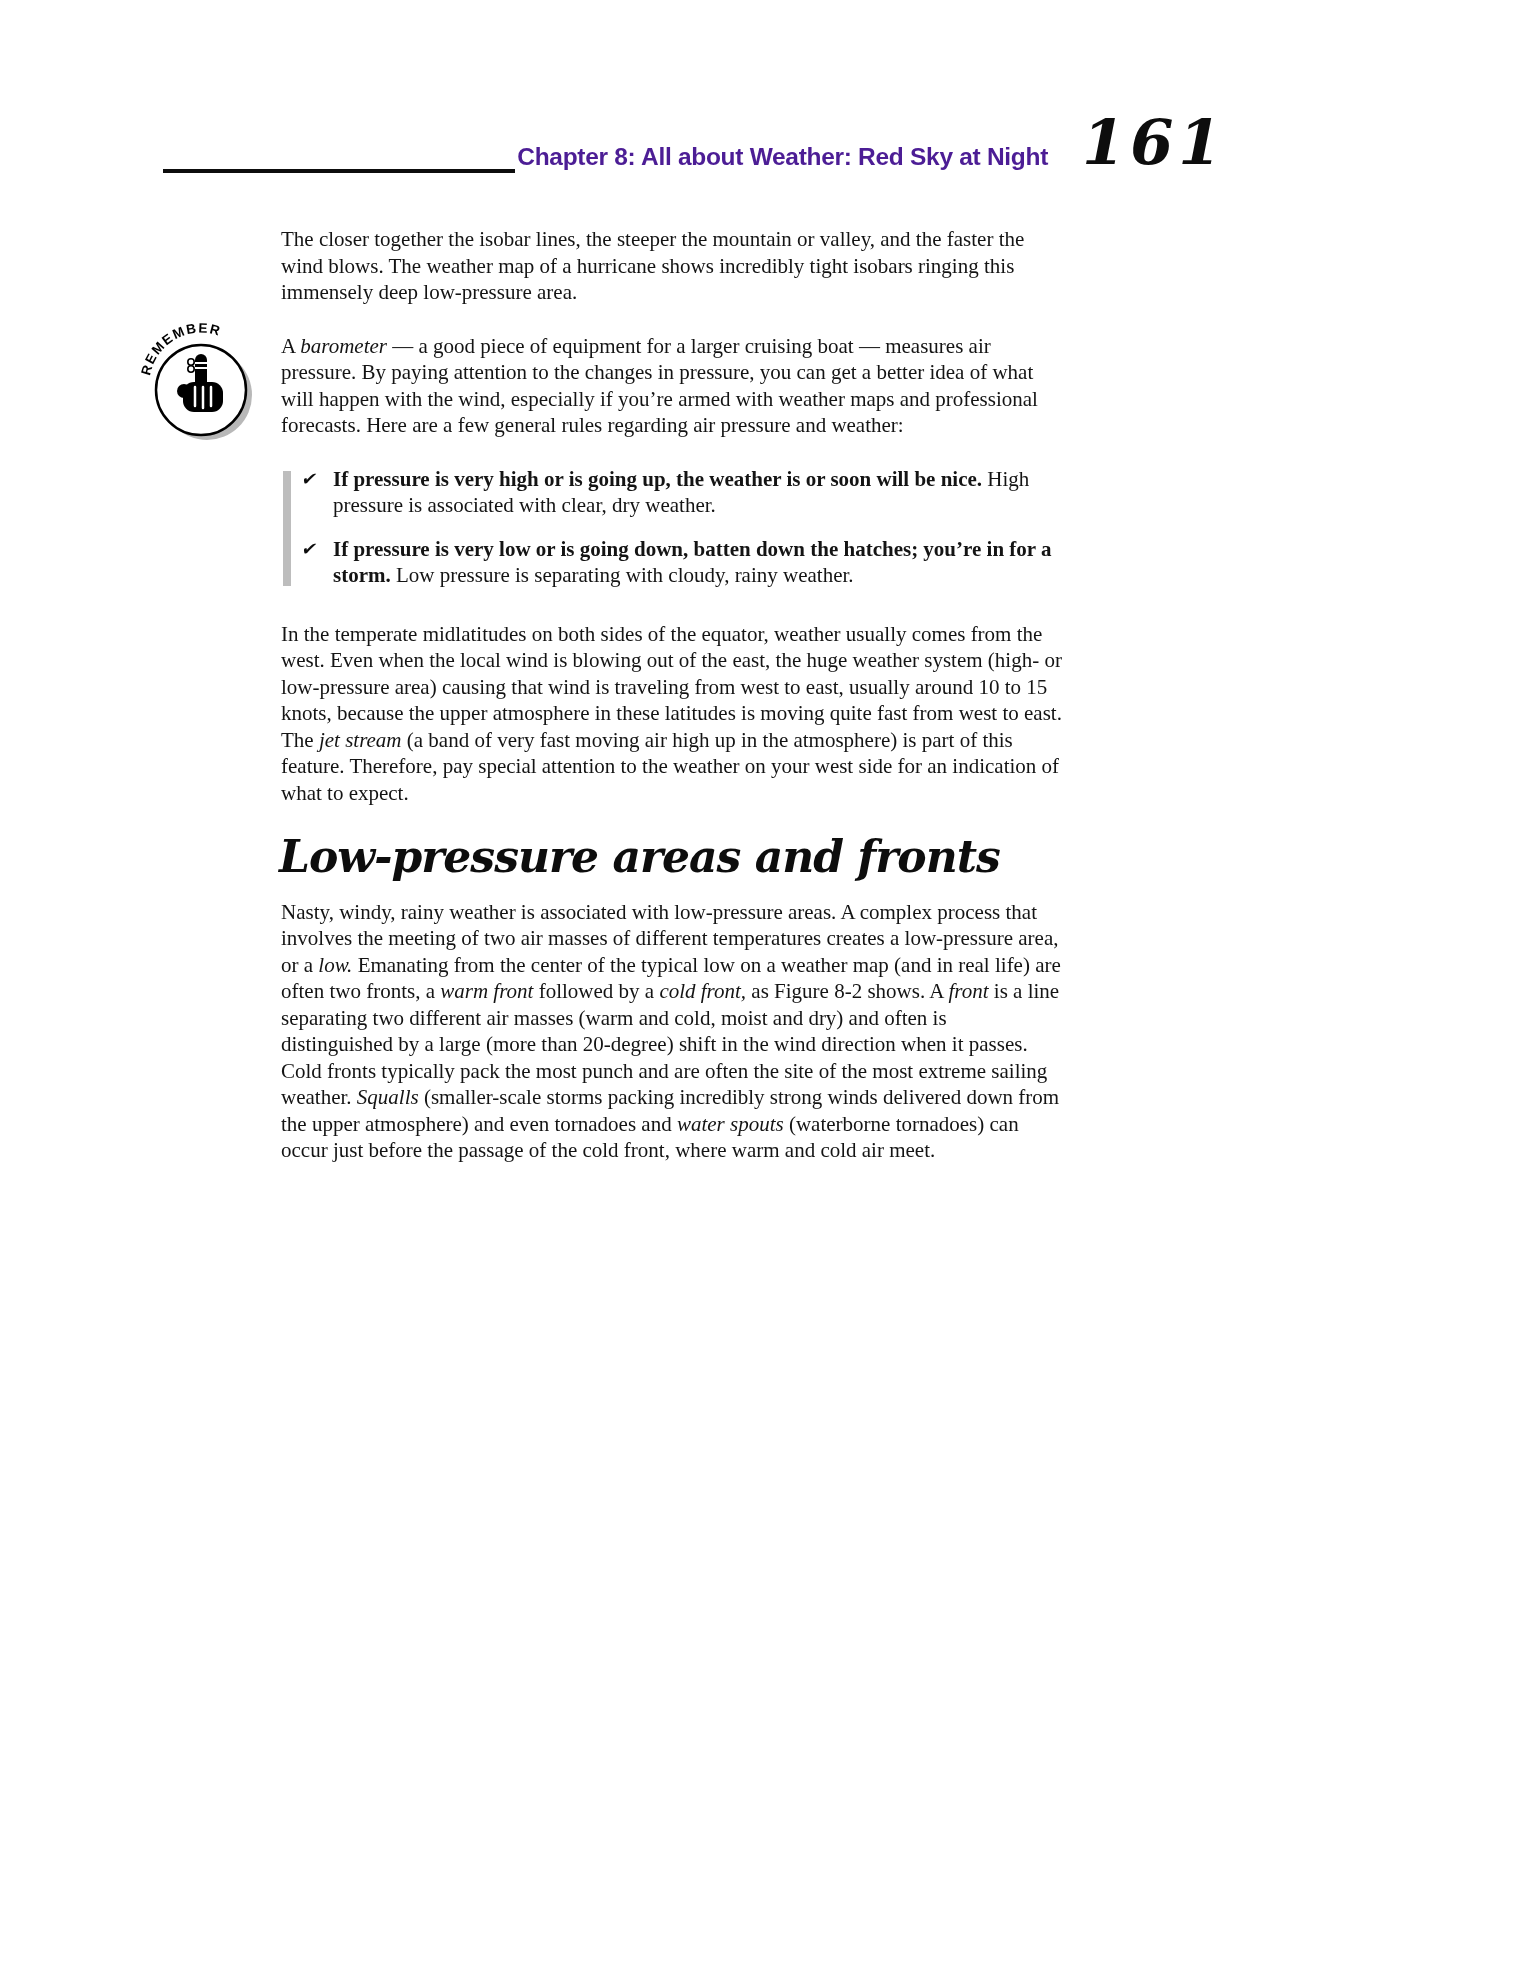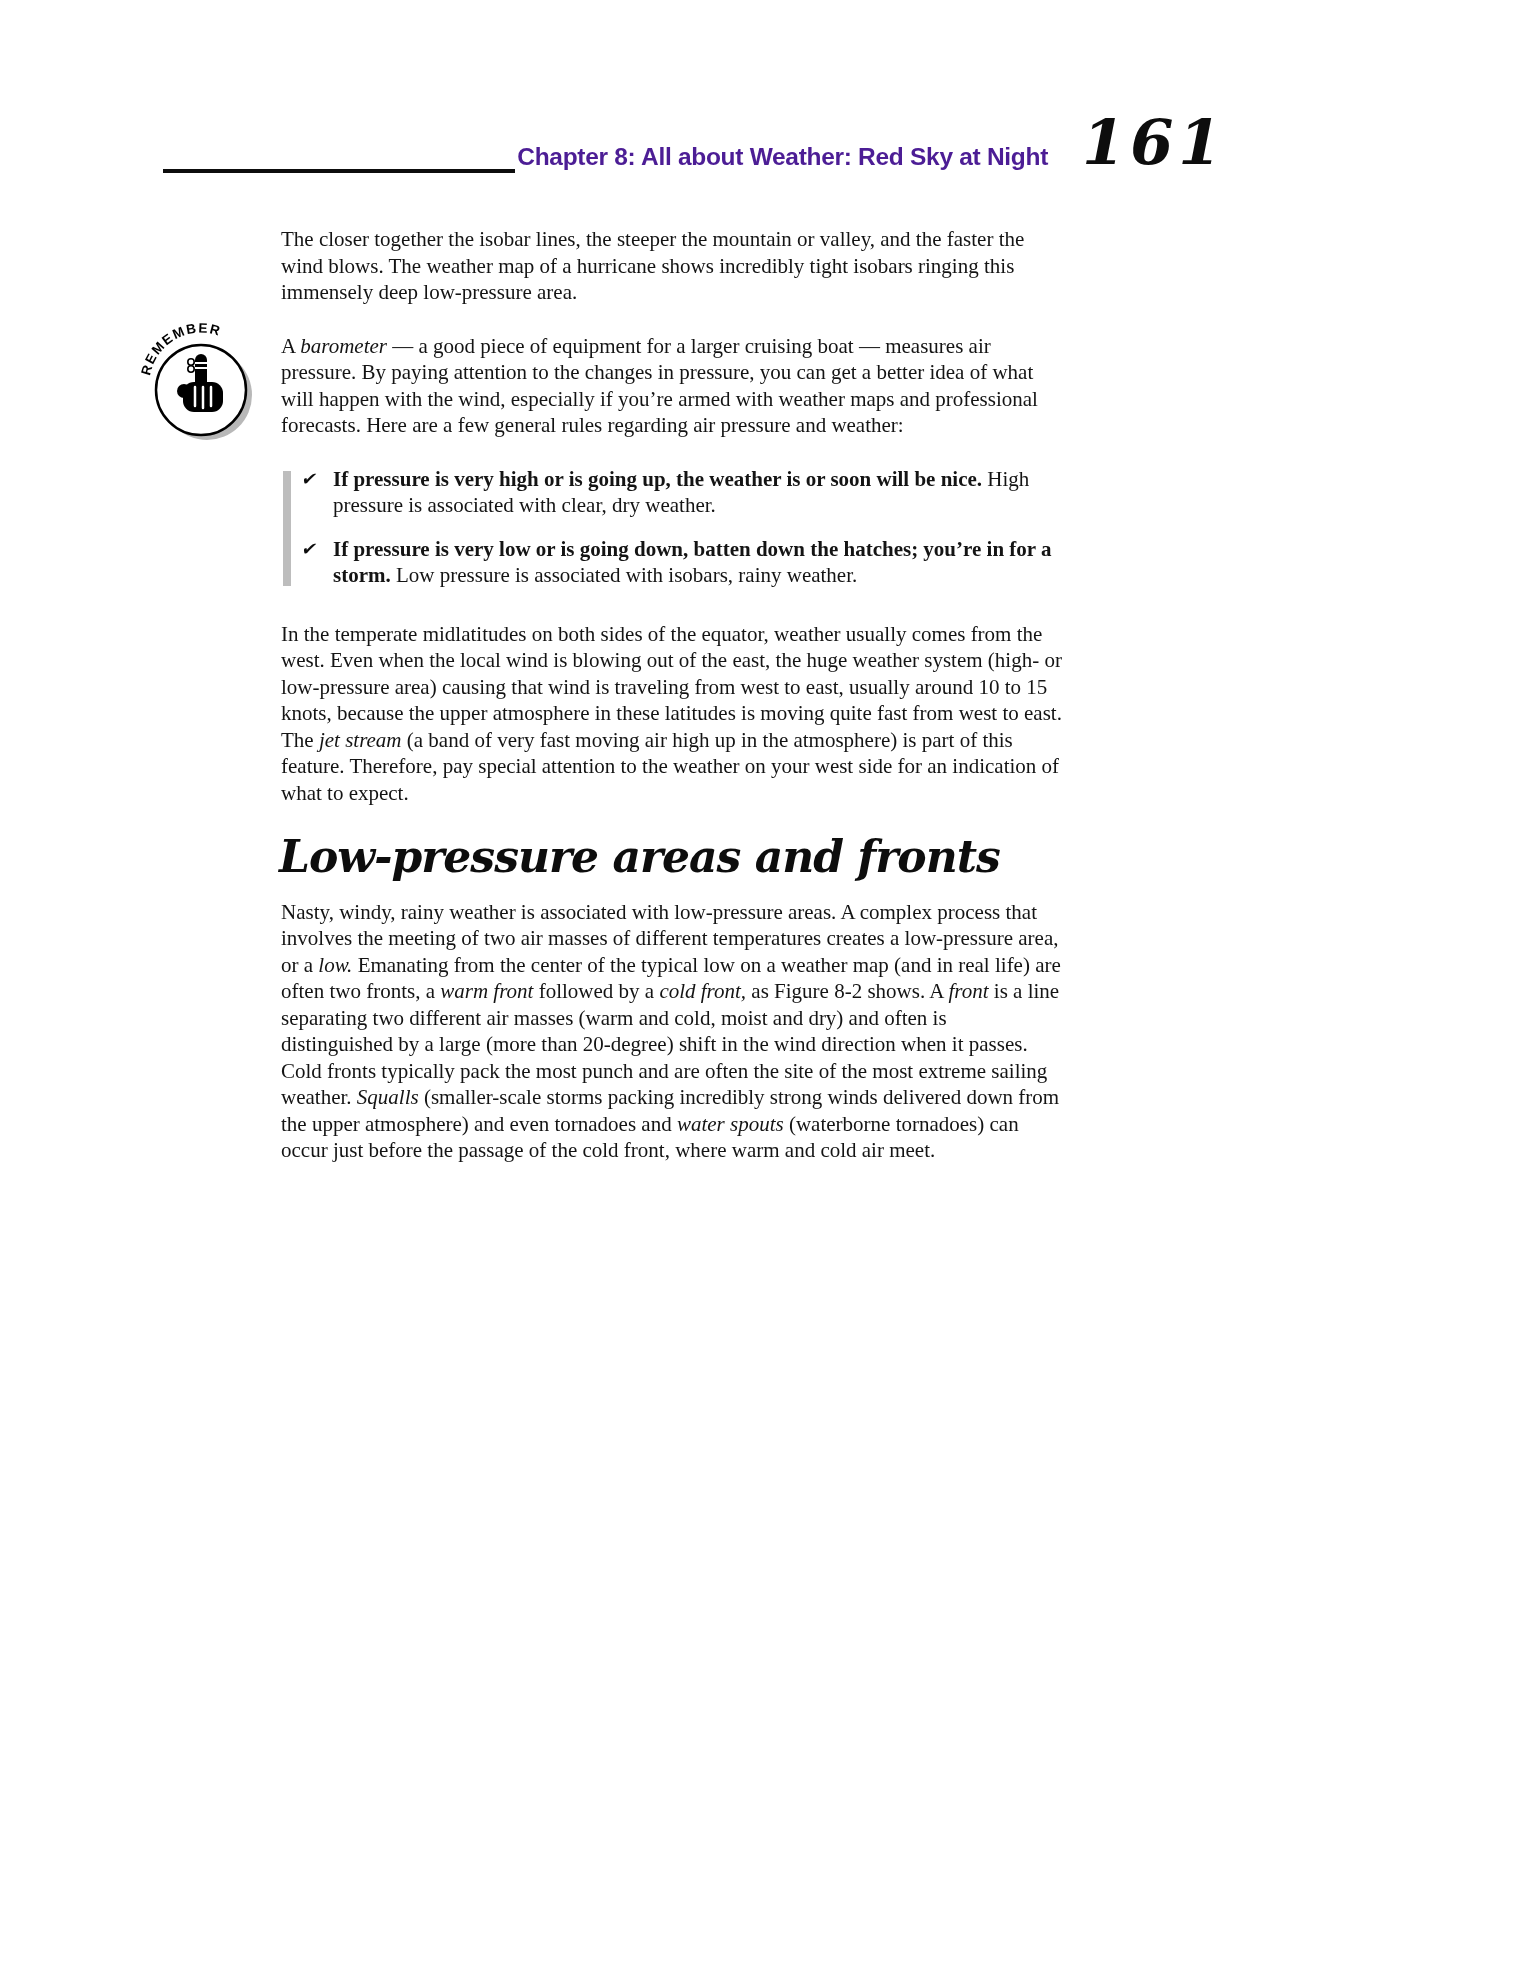--- a/index.html
+++ b/index.html
@@ -155,21 +155,21 @@
     <p class="para"><span class="run-n">A </span><span class="run-i">barometer</span><span class="run-n"> — a good piece of equipment for a larger cruising boat — measures air pressure. By paying attention to the changes in pressure, you can get a better idea of what will happen with the wind, especially if you’re armed with weather maps and professional forecasts. Here are a few general rules regarding air pressure and weather:</span></p>
 
     <div class="bullet-list">
       <span class="bullet-bar"></span>
       <div class="bullet-item">
         <span class="bullet-check">✔</span>
         <p class="bullet-text" style="margin:0"><span class="run-b">If pressure is very high or is going up, the weather is or soon will be nice.</span><span class="run-n"> High pressure is associated with clear, dry weather.</span></p>
       </div>
       <div class="bullet-item">
         <span class="bullet-check">✔</span>
-        <p class="bullet-text" style="margin:0"><span class="run-b">If pressure is very low or is going down, batten down the hatches; you’re in for a storm.</span><span class="run-n"> Low pressure is associated with isobars, rainy weather.</span></p>
+        <p class="bullet-text" style="margin:0"><span class="run-b">If pressure is very low or is going down, batten down the hatches; you’re in for a storm.</span><span class="run-n"> Low pressure is separating with cloudy, rainy weather.</span></p>
       </div>
     </div>
 
     <p class="para"><span class="run-n">In the temperate midlatitudes on both sides of the equator, weather usually comes from the west. Even when the local wind is blowing out of the east, the huge weather system (high- or low-pressure area) causing that wind is traveling from west to east, usually around 10 to 15 knots, because the upper atmosphere in these latitudes is moving quite fast from west to east. The </span><span class="run-i">jet stream</span><span class="run-n"> (a band of very fast moving air high up in the atmosphere) is part of this feature. Therefore, pay special attention to the weather on your west side for an indication of what to expect.</span></p>
 
     <h2 class="section-heading">Low-pressure areas and fronts</h2>
 
     <p class="para"><span class="run-n">Nasty, windy, rainy weather is associated with low-pressure areas. A complex process that involves the meeting of two air masses of different temperatures creates a low-pressure area, or a </span><span class="run-i">low.</span><span class="run-n"> Emanating from the center of the typical low on a weather map (and in real life) are often two fronts, a </span><span class="run-i">warm front</span><span class="run-n"> followed by a </span><span class="run-i">cold front,</span><span class="run-n"> as Figure 8-2 shows. A </span><span class="run-i">front</span><span class="run-n"> is a line separating two different air masses (warm and cold, moist and dry) and often is distinguished by a large (more than 20-degree) shift in the wind direction when it passes. Cold fronts typically pack the most punch and are often the site of the most extreme sailing weather. </span><span class="run-i">Squalls</span><span class="run-n"> (smaller-scale storms packing incredibly strong winds delivered down from the upper atmosphere) and even tornadoes and </span><span class="run-i">water spouts</span><span class="run-n"> (waterborne tornadoes) can occur just before the passage of the cold front, where warm and cold air meet.</span></p>
 
   </main>

